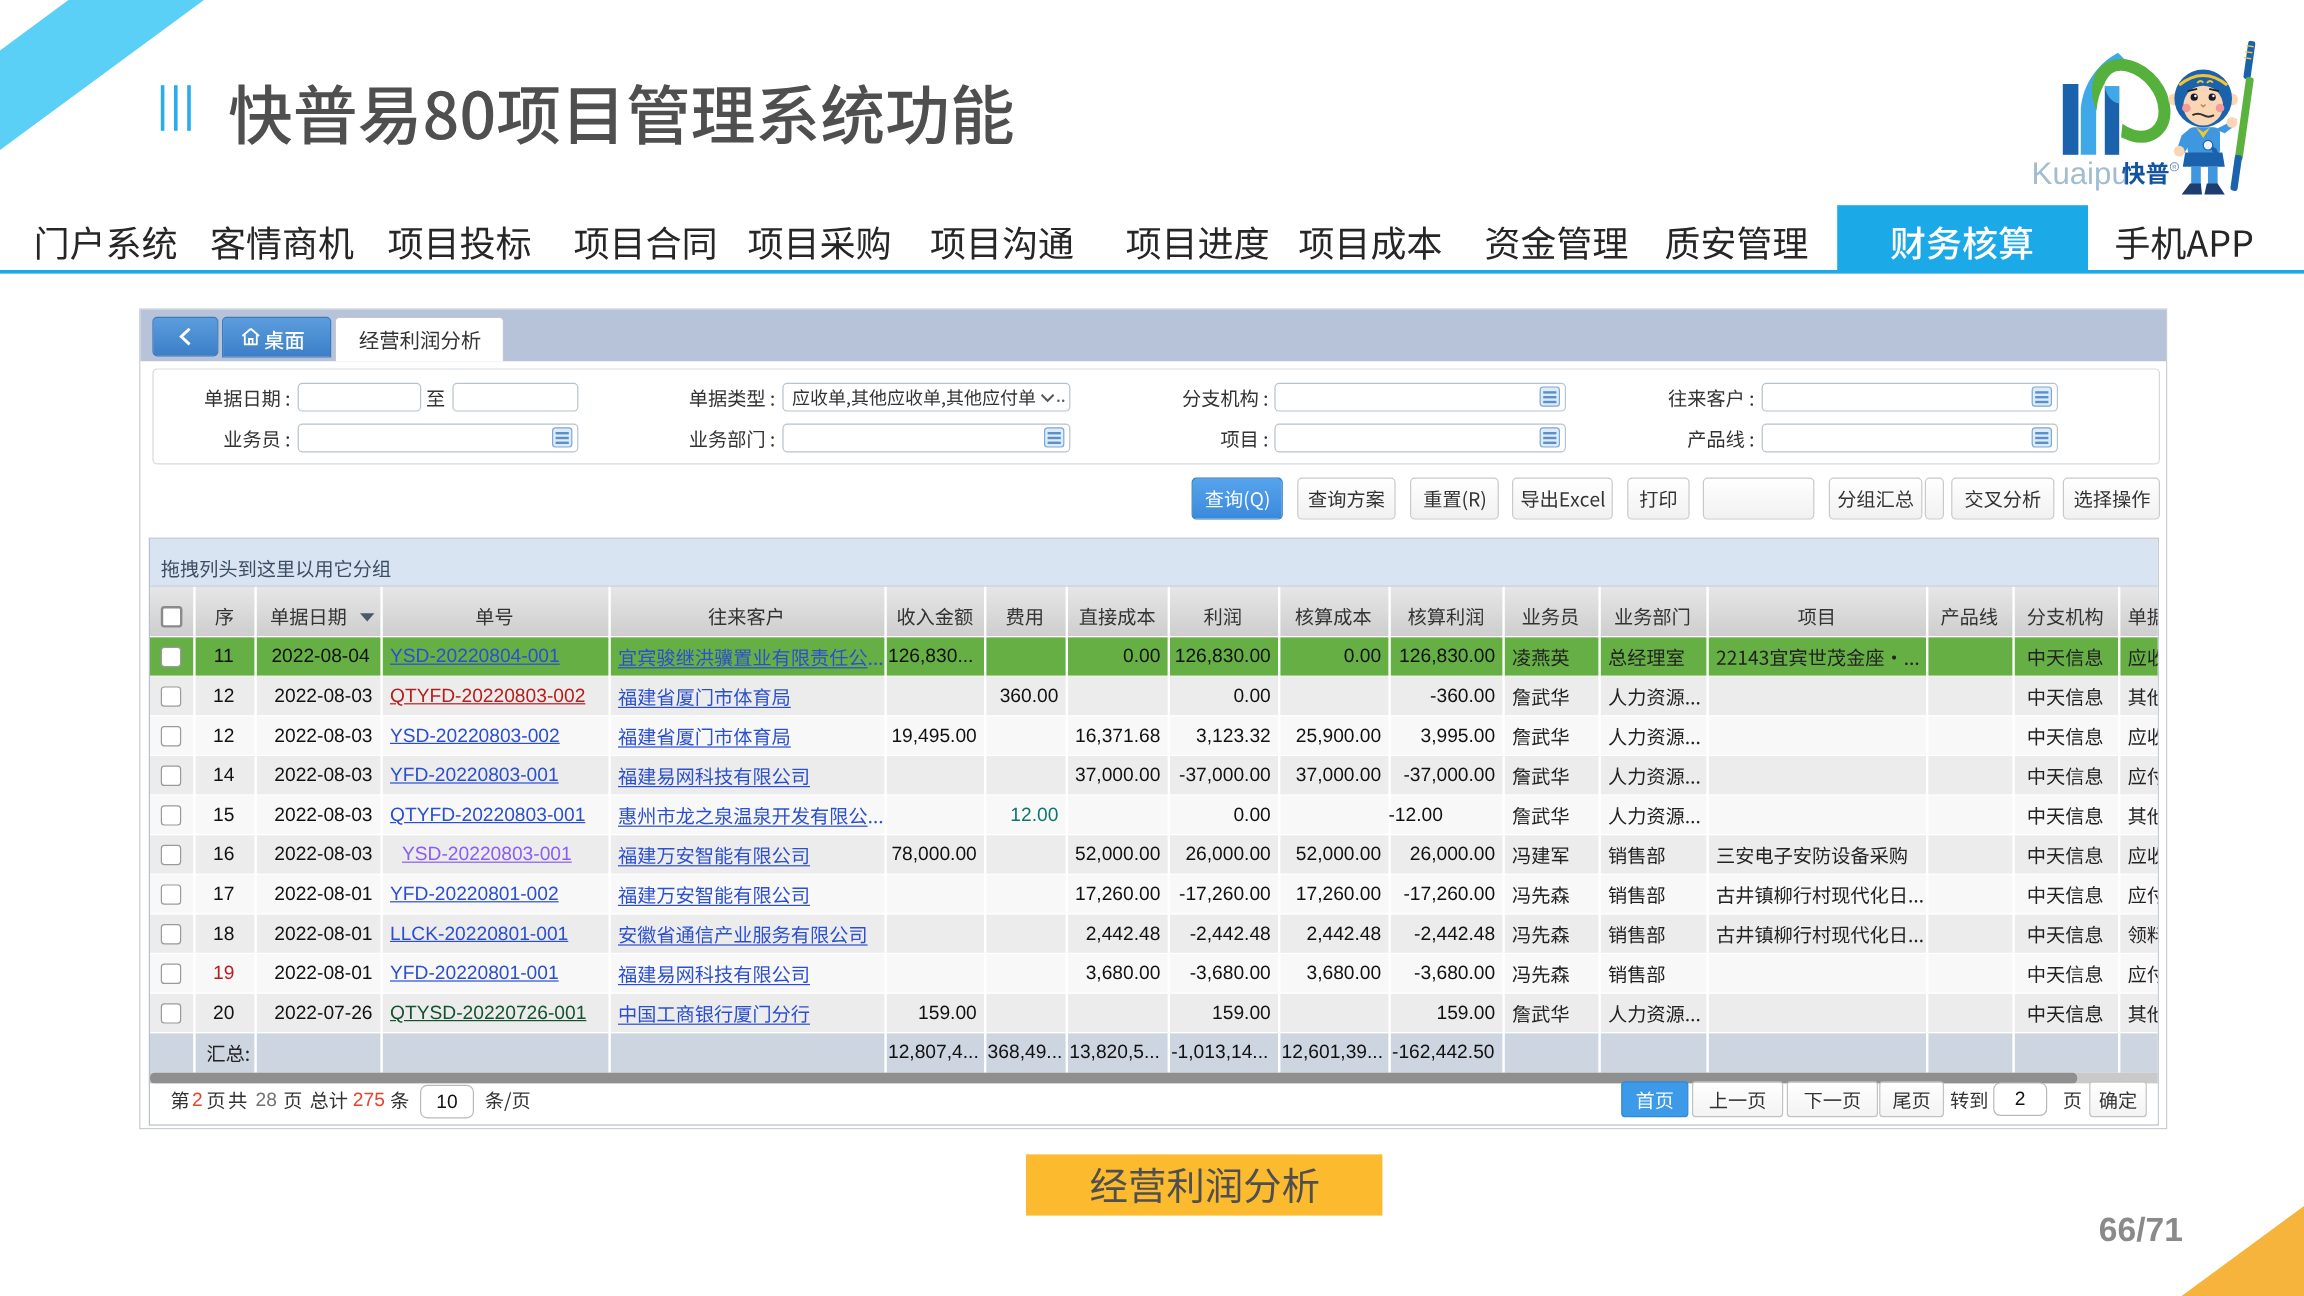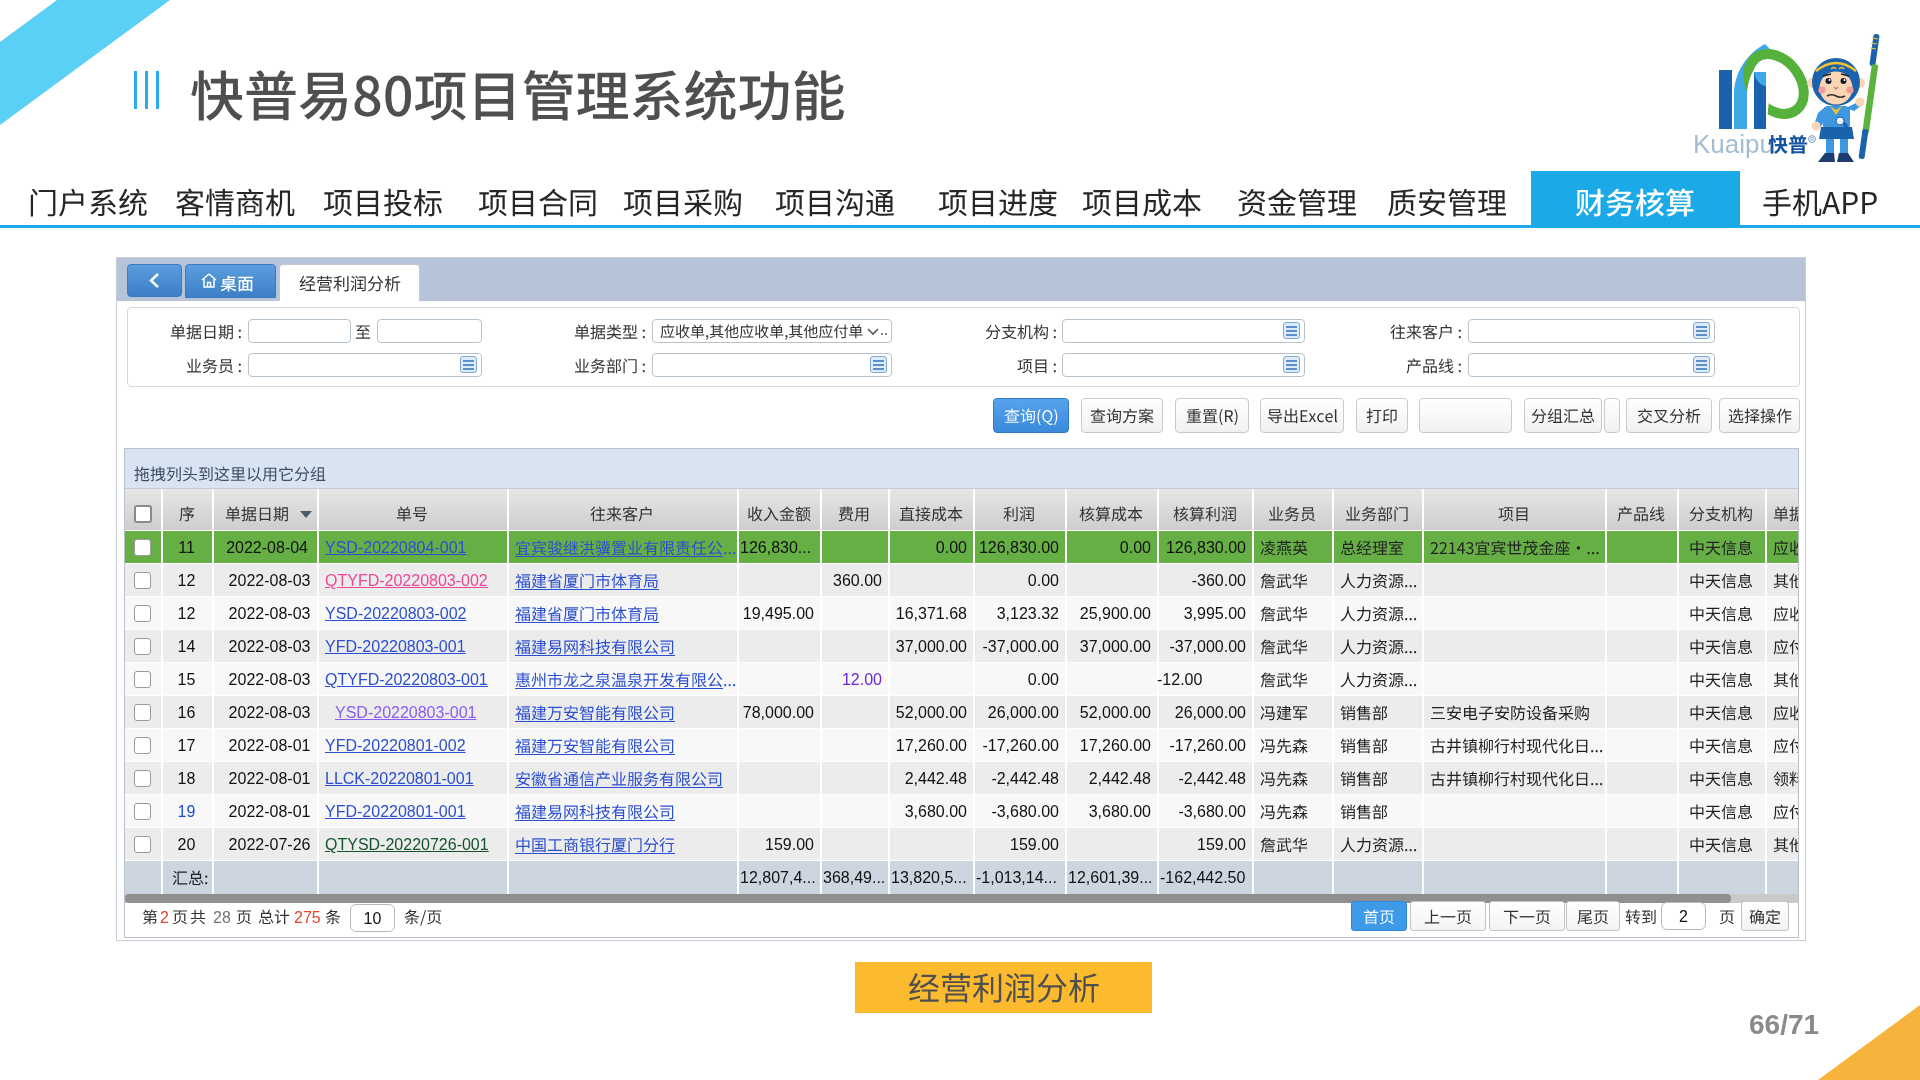--- a/index.html
+++ b/index.html
@@ -858,21 +858,21 @@
       <g transform="scale(0.01600,-0.01600)" fill="#222">
         <use href="#g40" x="0"></use>
         <use href="#g41" x="1000"></use>
         <use href="#g38" x="2000"></use>
       </g>
     </svg>
   </div>
 <div class="a" style="left:134px;top:572px;width:17px;height:17px;background:#fff;border:1px solid #9a9a9a;border-radius:3px;box-sizing:border-box"></div>
 <div class="a" style="left:161.0px;top:571.0px;font-size:16px;color:#111;font-family:'Liberation Sans',sans-serif;line-height:19px;white-space:pre;width:51px;text-align:center">12</div>
 <div class="a" style="left:217.0px;top:571.0px;font-size:16px;color:#111;font-family:'Liberation Sans',sans-serif;line-height:19px;white-space:pre;width:105px;text-align:center">2022-08-03</div>
-<div class="a" style="left:325px;top:571px;font-size:16px;line-height:19px;color:#ec4899;font-family:'Liberation Sans',sans-serif;text-decoration:underline">QTYFD-20220803-002</div>
+<div class="a" style="left:325px;top:571px;font-size:16px;line-height:19px;color:#b91c1c;font-family:'Liberation Sans',sans-serif;text-decoration:underline">QTYFD-20220803-002</div>
 <svg class="t" style="left:515.0px;top:587.0px" width="1" height="1">
     <g transform="scale(0.01600,-0.01600)" fill="#2B4FD0">
       <use href="#g9c" x="0"></use>
       <use href="#g9d" x="1000"></use>
       <use href="#g9e" x="2000"></use>
       <use href="#g9f" x="3000"></use>
       <use href="#gd" x="4000"></use>
       <use href="#ga0" x="5000"></use>
       <use href="#ga1" x="6000"></use>
       <use href="#ga2" x="7000"></use>
@@ -1056,21 +1056,21 @@
     </g>
   </svg>
 <div class="a" style="left:515.0px;top:688px;width:208px;height:1px;background:#2B4FD0"></div>
 <svg class="t" style="left:723.0px;top:686.0px" width="1" height="1">
     <g transform="scale(0.01600,-0.01600)" fill="#2B4FD0">
       <use href="#g8b" x="0"></use>
       <use href="#g8b" x="278"></use>
       <use href="#g8b" x="556"></use>
     </g>
   </svg>
-<div class="a" style="left:820.0px;top:670.0px;font-size:16px;color:#6d28d9;font-family:'Liberation Sans',sans-serif;line-height:19px;white-space:pre;width:62px;text-align:right">12.00</div>
+<div class="a" style="left:820.0px;top:670.0px;font-size:16px;color:#0f766e;font-family:'Liberation Sans',sans-serif;line-height:19px;white-space:pre;width:62px;text-align:right">12.00</div>
 <div class="a" style="left:973.0px;top:670.0px;font-size:16px;color:#111;font-family:'Liberation Sans',sans-serif;line-height:19px;white-space:pre;width:86px;text-align:right">0.00</div>
 <div class="a" style="left:1157.0px;top:670.0px;font-size:16px;color:#111;font-family:'Liberation Sans',sans-serif;line-height:19px;white-space:pre;width:89px;text-align:left">-12.00</div>
 <svg class="t" style="left:1260.0px;top:686.0px" width="1" height="1">
     <g transform="scale(0.01600,-0.01600)" fill="#222">
       <use href="#ga4" x="0"></use>
       <use href="#ga5" x="1000"></use>
       <use href="#ga6" x="2000"></use>
     </g>
   </svg>
 <svg class="t" style="left:1340.0px;top:686.0px" width="1" height="1">
@@ -1309,21 +1309,21 @@
 <div style="position:absolute;left:1773.0px;top:767.4px;width:25px;height:24px;overflow:hidden">
     <svg class="t" style="left:0;top:17.6px" width="1" height="1">
       <g transform="scale(0.01600,-0.01600)" fill="#222">
         <use href="#gd1" x="0"></use>
         <use href="#gd2" x="1000"></use>
         <use href="#g38" x="2000"></use>
       </g>
     </svg>
   </div>
 <div class="a" style="left:134px;top:803px;width:17px;height:17px;background:#fff;border:1px solid #9a9a9a;border-radius:3px;box-sizing:border-box"></div>
-<div class="a" style="left:161.0px;top:802.0px;font-size:16px;color:#1d4ed8;font-family:'Liberation Sans',sans-serif;line-height:19px;white-space:pre;width:51px;text-align:center">19</div>
+<div class="a" style="left:161.0px;top:802.0px;font-size:16px;color:#b91c1c;font-family:'Liberation Sans',sans-serif;line-height:19px;white-space:pre;width:51px;text-align:center">19</div>
 <div class="a" style="left:217.0px;top:802.0px;font-size:16px;color:#111;font-family:'Liberation Sans',sans-serif;line-height:19px;white-space:pre;width:105px;text-align:center">2022-08-01</div>
 <div class="a" style="left:325px;top:802px;font-size:16px;line-height:19px;color:#2B4FD0;font-family:'Liberation Sans',sans-serif;text-decoration:underline">YFD-20220801-001</div>
 <svg class="t" style="left:515.0px;top:818.0px" width="1" height="1">
     <g transform="scale(0.01600,-0.01600)" fill="#2B4FD0">
       <use href="#g9c" x="0"></use>
       <use href="#g9d" x="1000"></use>
       <use href="#gaa" x="2000"></use>
       <use href="#gab" x="3000"></use>
       <use href="#gac" x="4000"></use>
       <use href="#gad" x="5000"></use>

